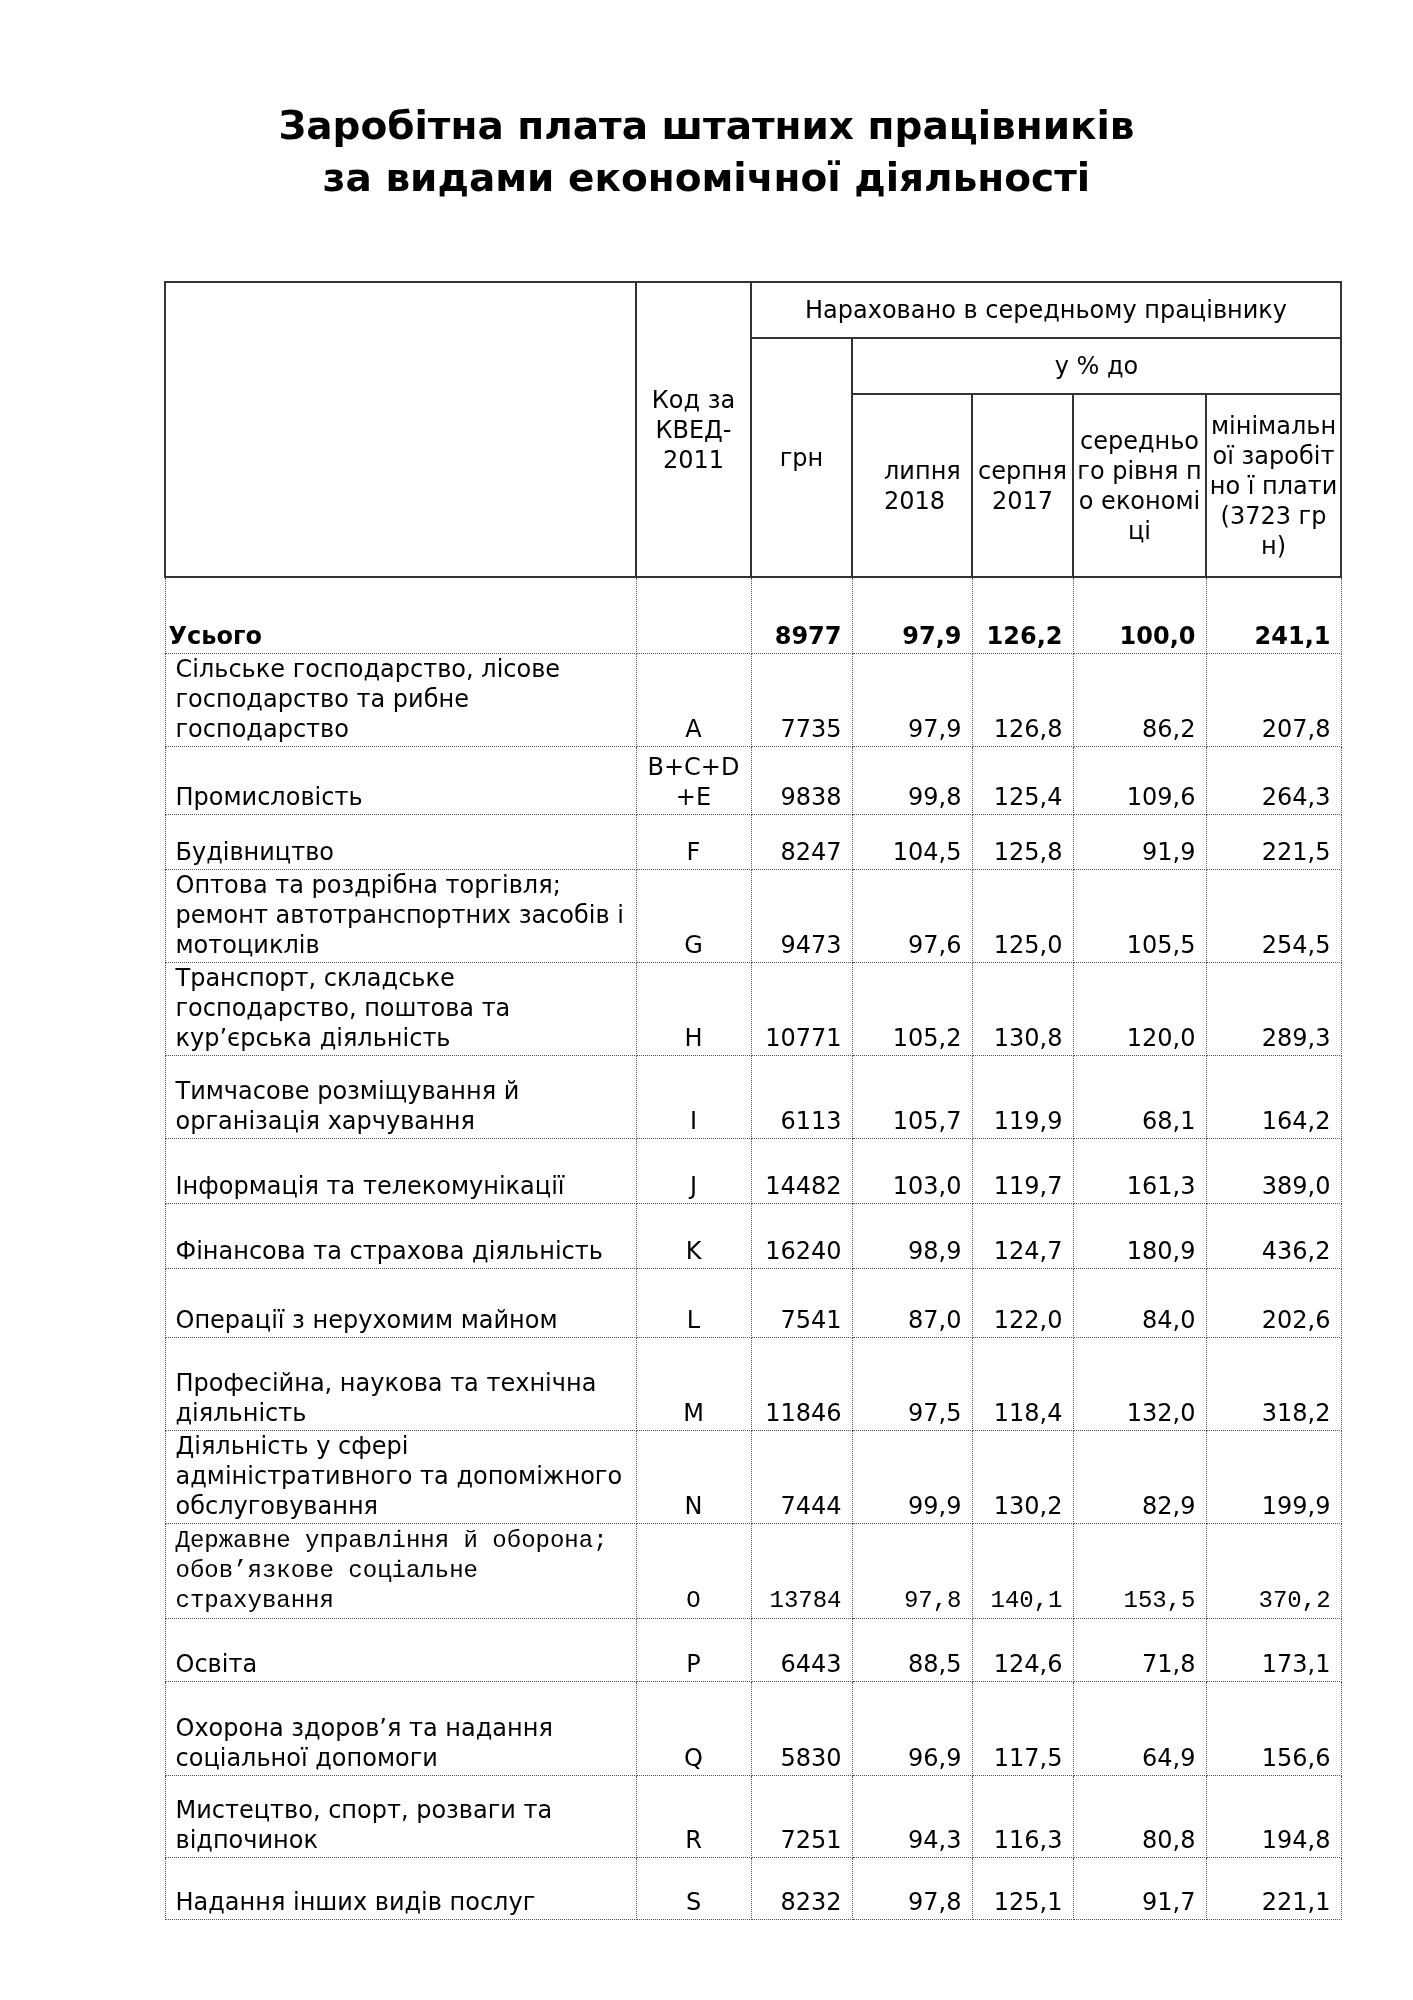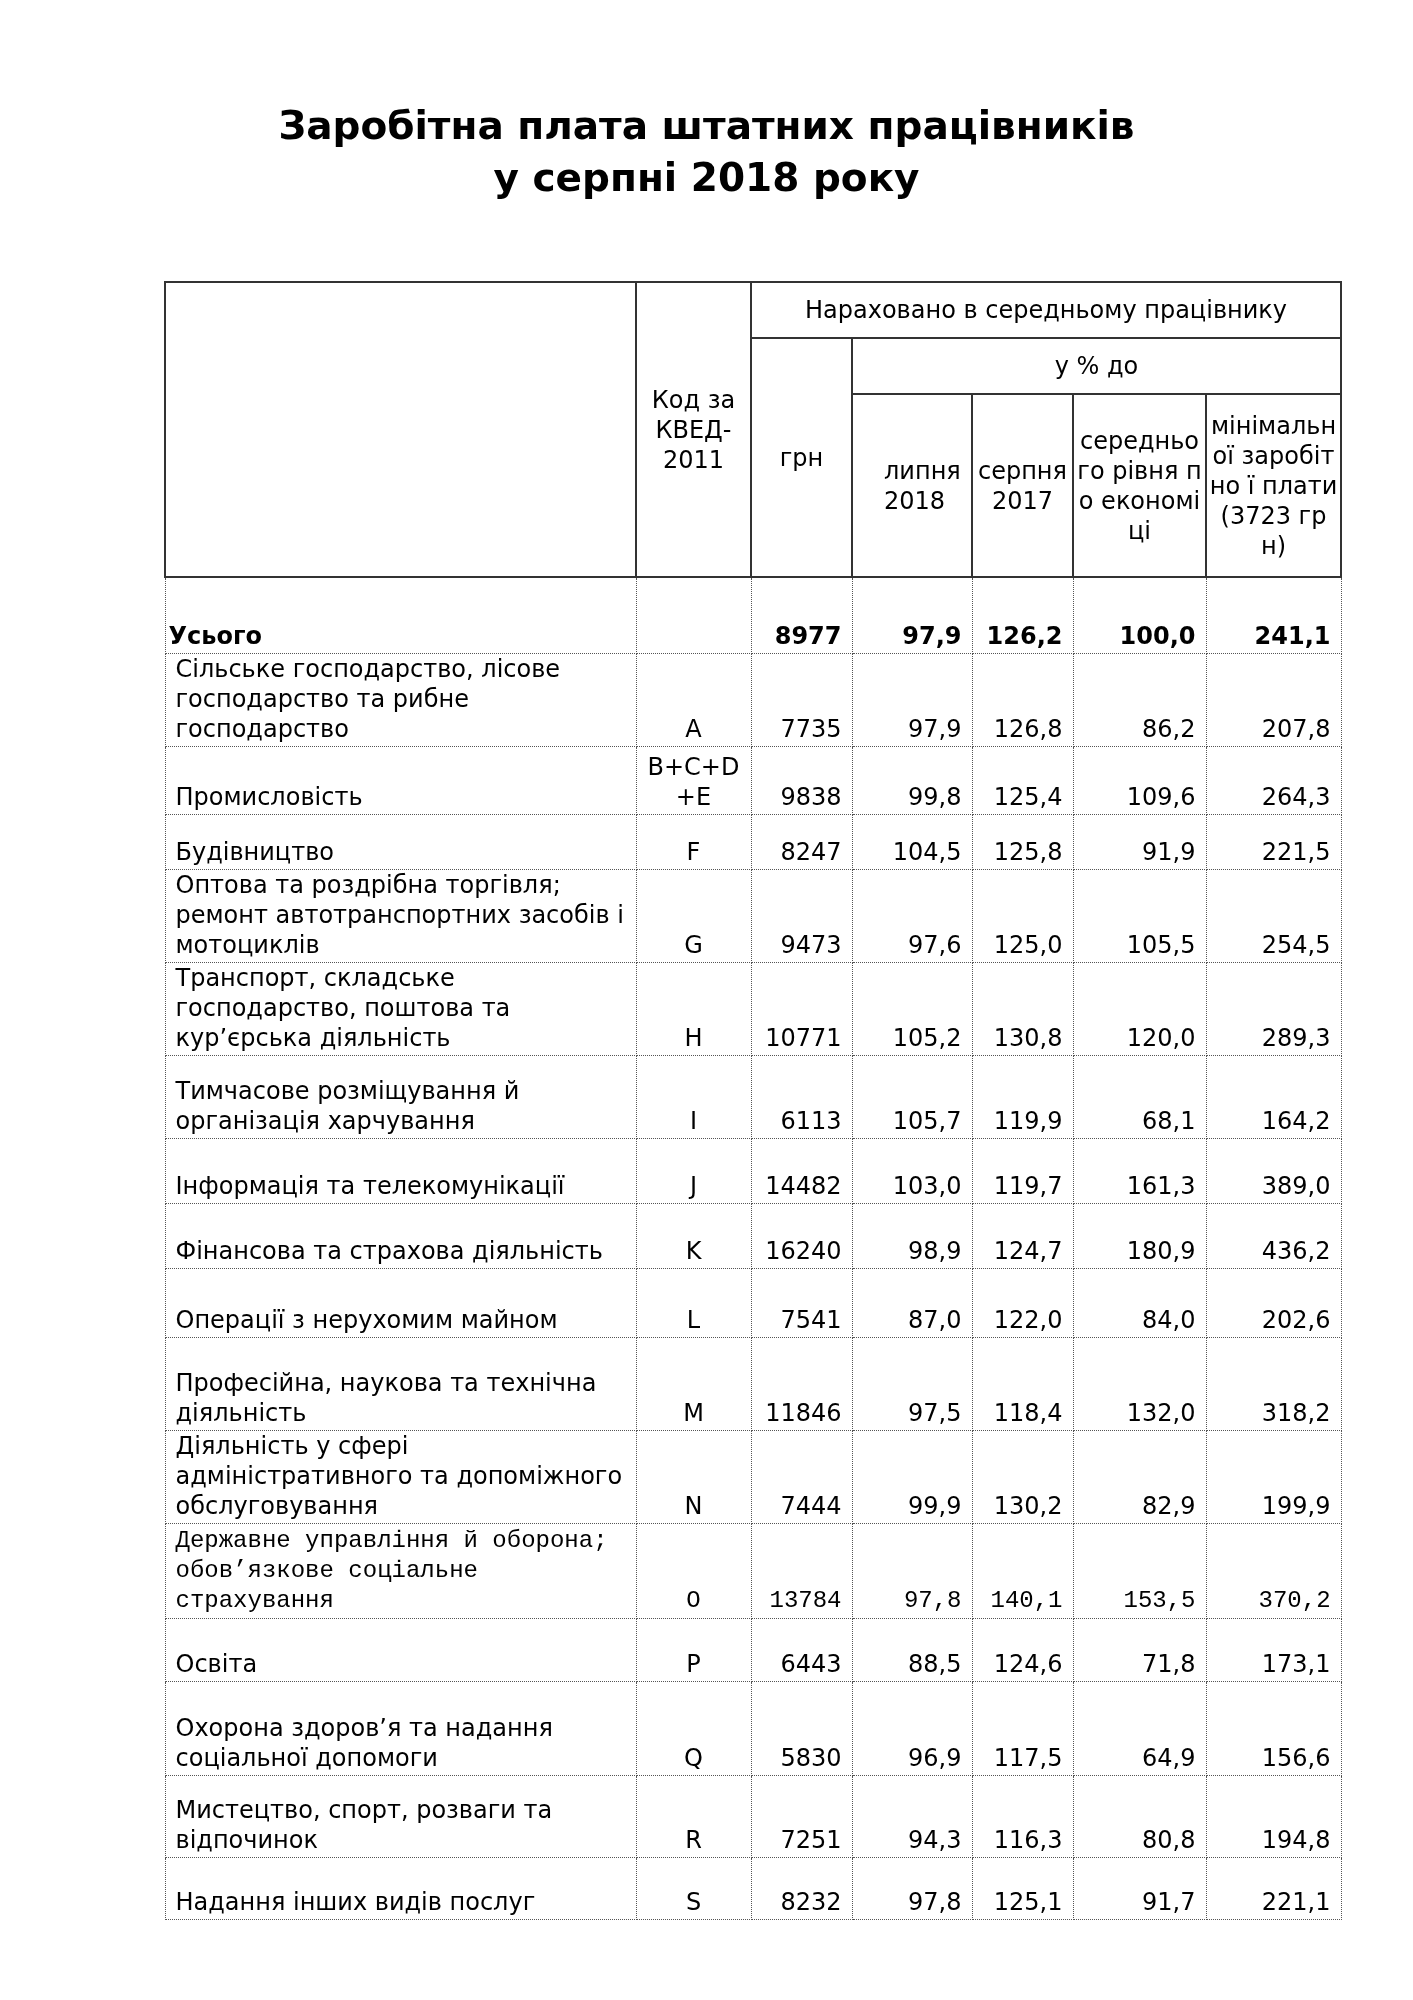--- a/index.html
+++ b/index.html
@@ -25,21 +25,21 @@
   table.wage td.code { text-align: center; padding: 0 2px 2px 2px; }
   table.wage tr.total td { font-weight: bold; }
   table.wage tr.total td.name { padding-left: 3px; margin-top: 12px; }
   .breakword { word-break: break-all; }
 </style>
 </head>
 <body>
 
 <div class="title">
   <div>Заробітна плата штатних працівників</div>
-  <div>у серпні 2018 року</div>
+  <div>за видами економічної діяльності</div>
 </div>
 
 <table class="wage">
   <colgroup>
     <col style="width:471px">
     <col style="width:115px">
     <col style="width:101px">
     <col style="width:120px">
     <col style="width:101px">
     <col style="width:133px">

